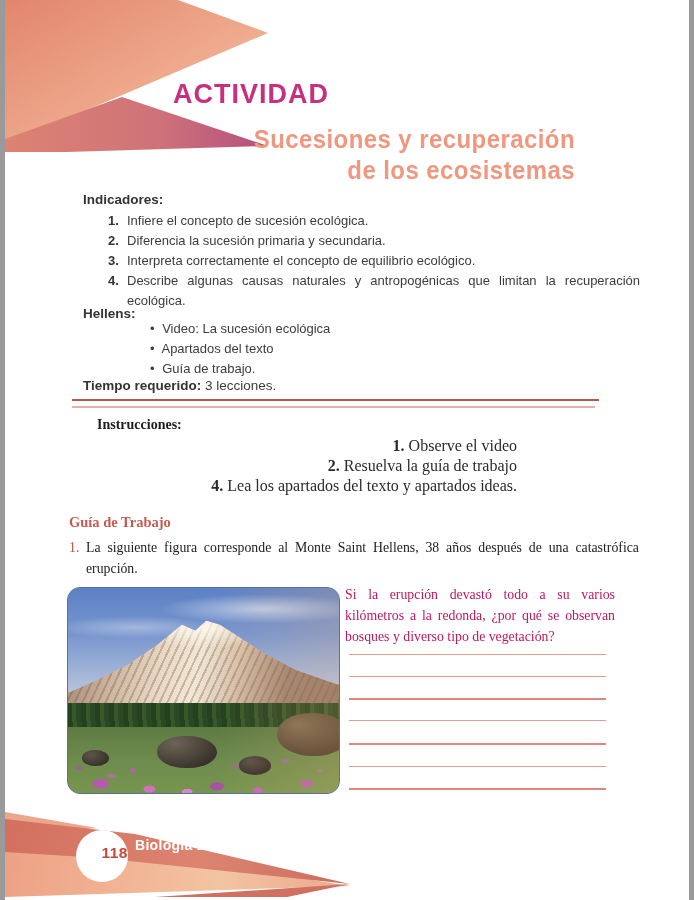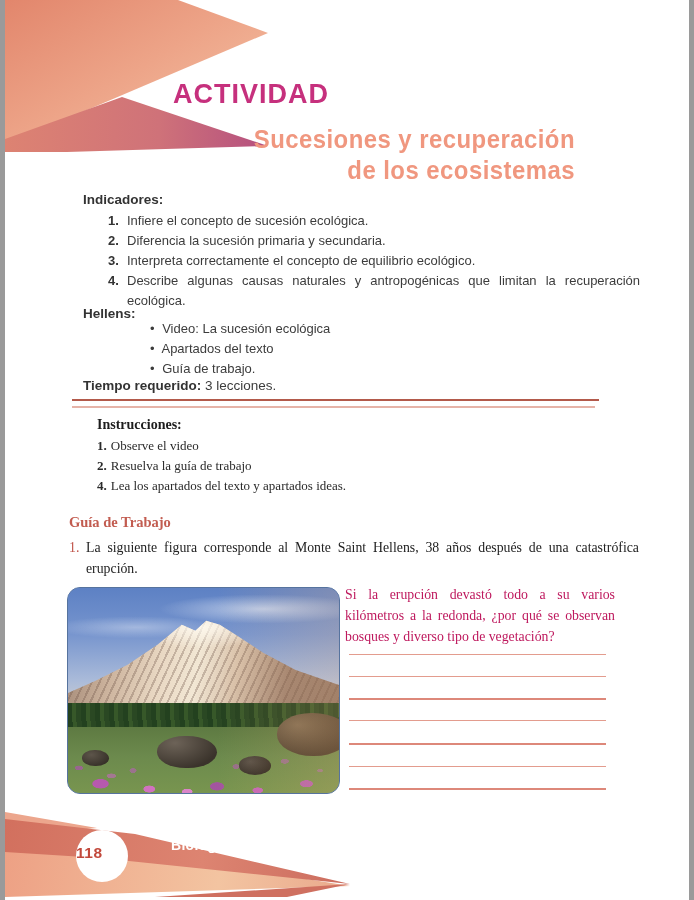--- a/index.html
+++ b/index.html
@@ -36,21 +36,21 @@
   .rec-list{position:absolute;left:145px;top:319px;width:300px;font-size:13px;line-height:20px;}
   .rec-row .bullet{margin-right:4px;}
   .tiempo{position:absolute;left:78px;top:378px;font-size:13.5px;}
   .tiempo .lbl{font-weight:700;color:#333;}
   .rule{position:absolute;height:2px;}
   .rule-1{left:67px;top:399px;width:527px;background:#b35a4b;}
   .rule-2{left:67px;top:406px;width:523px;background:#e6b3a8;height:1.6px;}
   
   .serif{font-family:"Liberation Serif",serif;}
   .instr-head{position:absolute;left:92px;top:417px;font-size:14px;font-weight:700;color:#1d1d1d;}
-  .instr-list{position:absolute;left:92px;top:436px;width:420px;font-size:13px;line-height:20px;color:#2a2a2a;}
+  .instr-list{position:absolute;left:92px;top:436px;width:420px;font-size:16px;line-height:20px;color:#2a2a2a;text-align:right;}
   .instr-list .num{font-weight:700;margin-right:4px;}
   .guia-head{position:absolute;left:64px;top:514px;font-size:14.5px;font-weight:700;color:#c25c50;}
   .q1{position:absolute;left:64px;top:537px;width:570px;font-size:13.8px;line-height:21px;color:#222;}
   .q1-row{display:flex;}
   .q1-row .num{width:17px;flex:0 0 17px;color:#c0544a;}
   .q1-row .txt{flex:1;text-align:justify;}
   .prompt{position:absolute;left:340px;top:584px;width:270px;font-size:13.8px;line-height:21px;
     color:#be185d;text-align:justify;}
   .answer-line{position:absolute;left:344px;width:257px;height:1.4px;background:#e39c8e;}
   .answer-line.dark{height:1.8px;background:#dd887a;}
@@ -103,25 +103,25 @@
   .f-light{left:0;top:828px;width:360px;height:69px;
     clip-path:polygon(0 2px,345px 58px,0 69px);
     background:linear-gradient(100deg,#eda084 0%,#f3c4a1 60%,#e8a68a 100%);}
   .f-dark-top{left:0;top:818px;width:360px;height:70px;
     clip-path:polygon(0 1px,130px 16px,345px 66px,95px 40px,0 34px);
     background:linear-gradient(100deg,#d2705e 0%,#dd8471 55%,#c96a5c 100%);}
   .f-dark-bot{left:0;top:880px;width:360px;height:18px;
     clip-path:polygon(345px 4px,282px 17px,150px 17px);
     background:#cf7060;}
   .page-circle{position:absolute;left:71px;top:830px;width:52px;height:52px;border-radius:50%;
-    background:#ffffff;display:flex;align-items:center;justify-content:flex-start;z-index:6;}
+    background:#ffffff;display:flex;align-items:center;justify-content:flex-end;z-index:6;}
   .page-number{font-size:15.5px;font-weight:800;color:#c2493c;letter-spacing:.5px;padding-bottom:6px;}
   .book-label{position:absolute;left:130px;top:836px;z-index:6;
     font-size:14px;font-weight:800;color:#ffffff;letter-spacing:.3px;
-    transform:scaleY(1.05);transform-origin:left top;margin-left:36px;}
+    transform:scaleY(1.05);transform-origin:left top;}
 </style>
 </head>
 <body>
 
 <div class="page">
 
   <div class="deco deco-top-1"></div>
   <div class="deco deco-top-2"></div>
 
   <div class="activity-title">ACTIVIDAD</div>

